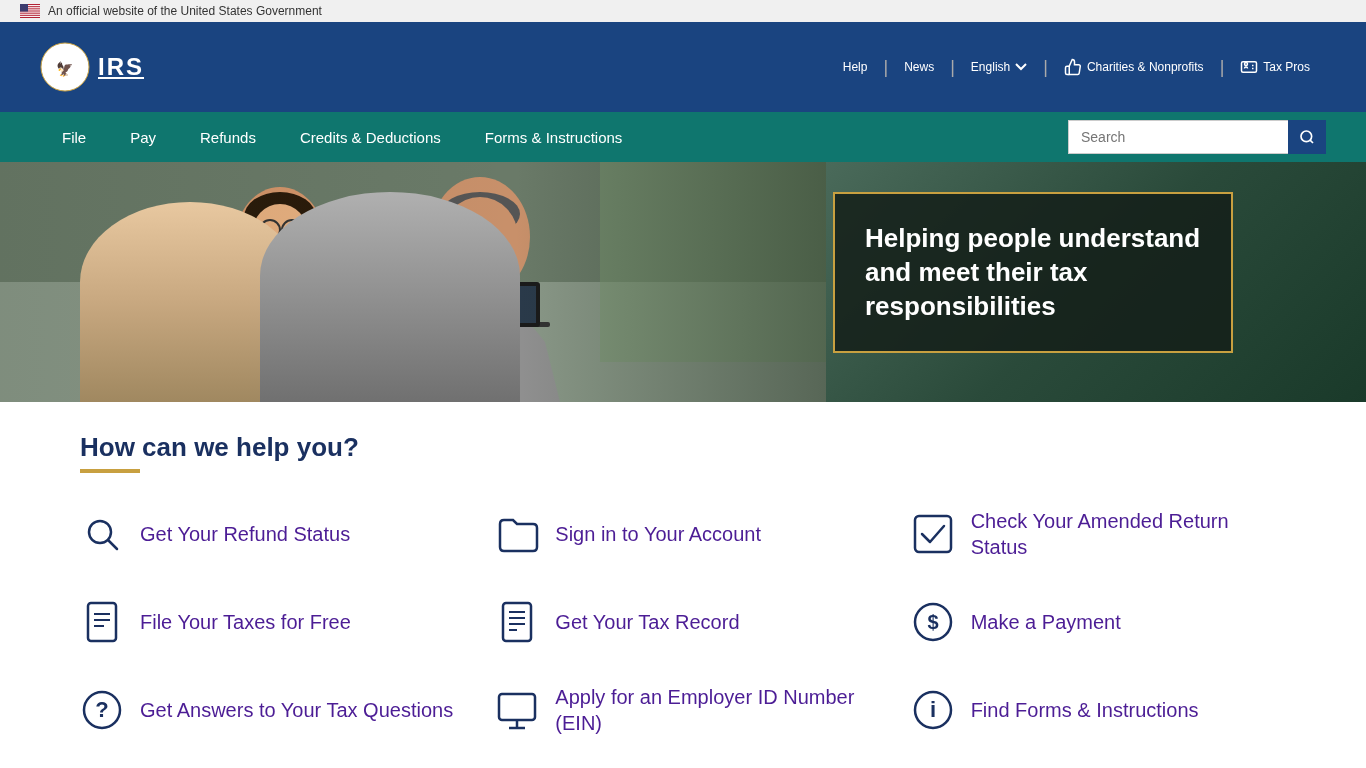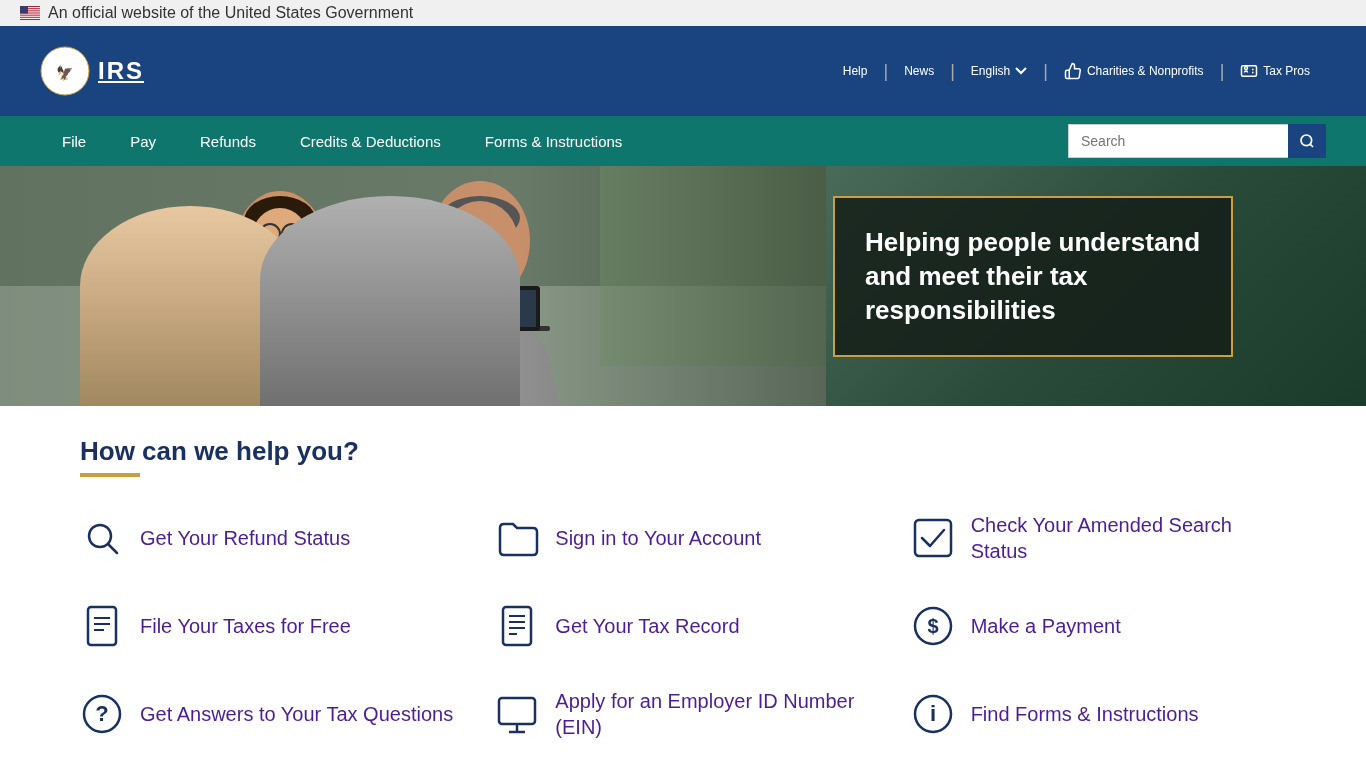--- a/index.html
+++ b/index.html
@@ -5,21 +5,21 @@
     * { margin: 0; padding: 0; box-sizing: border-box; }
     body { font-family: Arial, sans-serif; font-size: 14px; color: #333; background: #fff; width: 1366px; }
 
     
     .gov-banner {
       background: #f0f0f0;
       padding: 4px 20px;
       display: flex;
       align-items: center;
       gap: 8px;
-      font-size: 16px;
+      font-size: 12px;
       color: #333;
     }
     .flag-icon {
       width: 20px;
       height: 14px;
     }
 
     
     .top-nav {
       background: #1a4480;
@@ -396,21 +396,21 @@
         <path d="M5 12 Q5 8 9 8 H18L22 12H38 Q42 12 42 16V35 Q42 39 38 39H9 Q5 39 5 35Z" stroke="#1a3060" stroke-width="2.5" fill="none"></path>
       </svg>
       <span class="help-item-text">Sign in to Your Account</span>
     </div>
 
     <div class="help-item">
       <svg class="help-icon" viewBox="0 0 44 44" fill="none" xmlns="http://www.w3.org/2000/svg">
         <rect x="4" y="4" width="36" height="36" rx="4" stroke="#1a3060" stroke-width="2.5"></rect>
         <path d="M11 22L19 30L33 14" stroke="#1a3060" stroke-width="2.5" stroke-linecap="round" stroke-linejoin="round"></path>
       </svg>
-      <span class="help-item-text">Check Your Amended Search Status</span>
+      <span class="help-item-text">Check Your Amended Return Status</span>
     </div>
 
     <div class="help-item">
       <svg class="help-icon" viewBox="0 0 44 44" fill="none" xmlns="http://www.w3.org/2000/svg">
         <rect x="8" y="3" width="28" height="38" rx="3" stroke="#1a3060" stroke-width="2.5"></rect>
         <line x1="14" y1="14" x2="30" y2="14" stroke="#1a3060" stroke-width="2"></line>
         <line x1="14" y1="20" x2="30" y2="20" stroke="#1a3060" stroke-width="2"></line>
         <line x1="14" y1="26" x2="24" y2="26" stroke="#1a3060" stroke-width="2"></line>
       </svg>
       <span class="help-item-text">File Your Taxes for Free</span>

